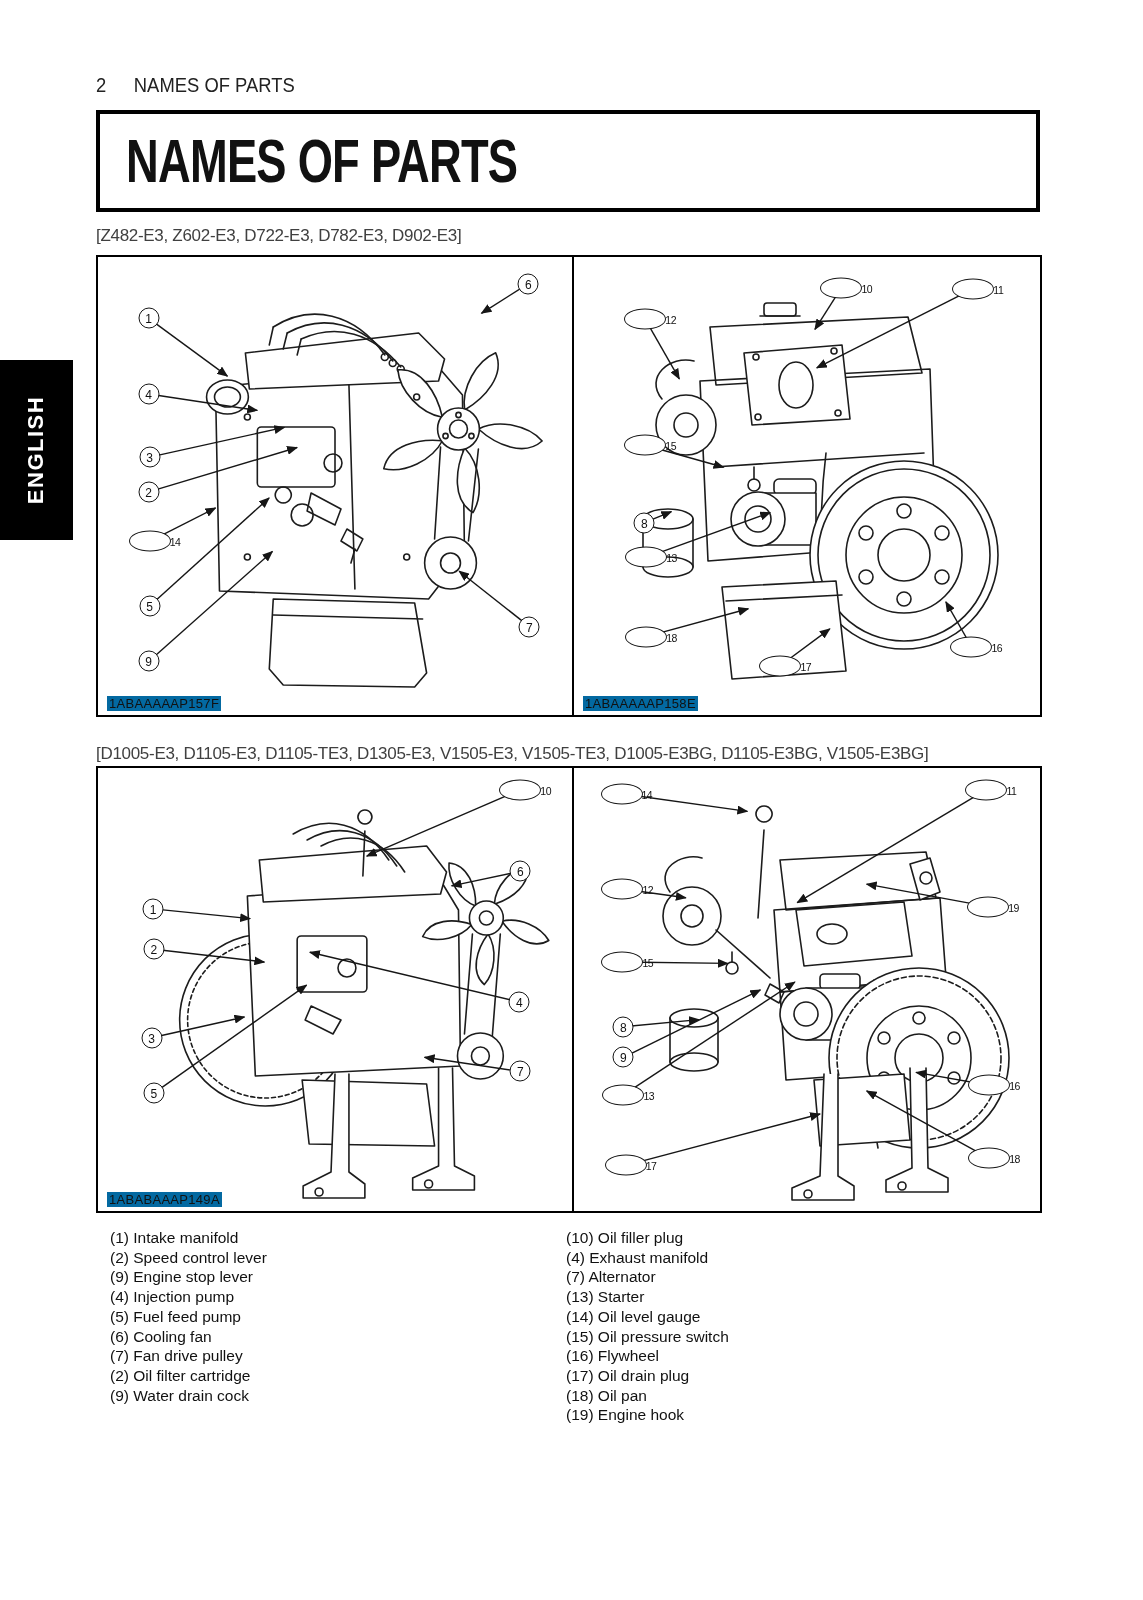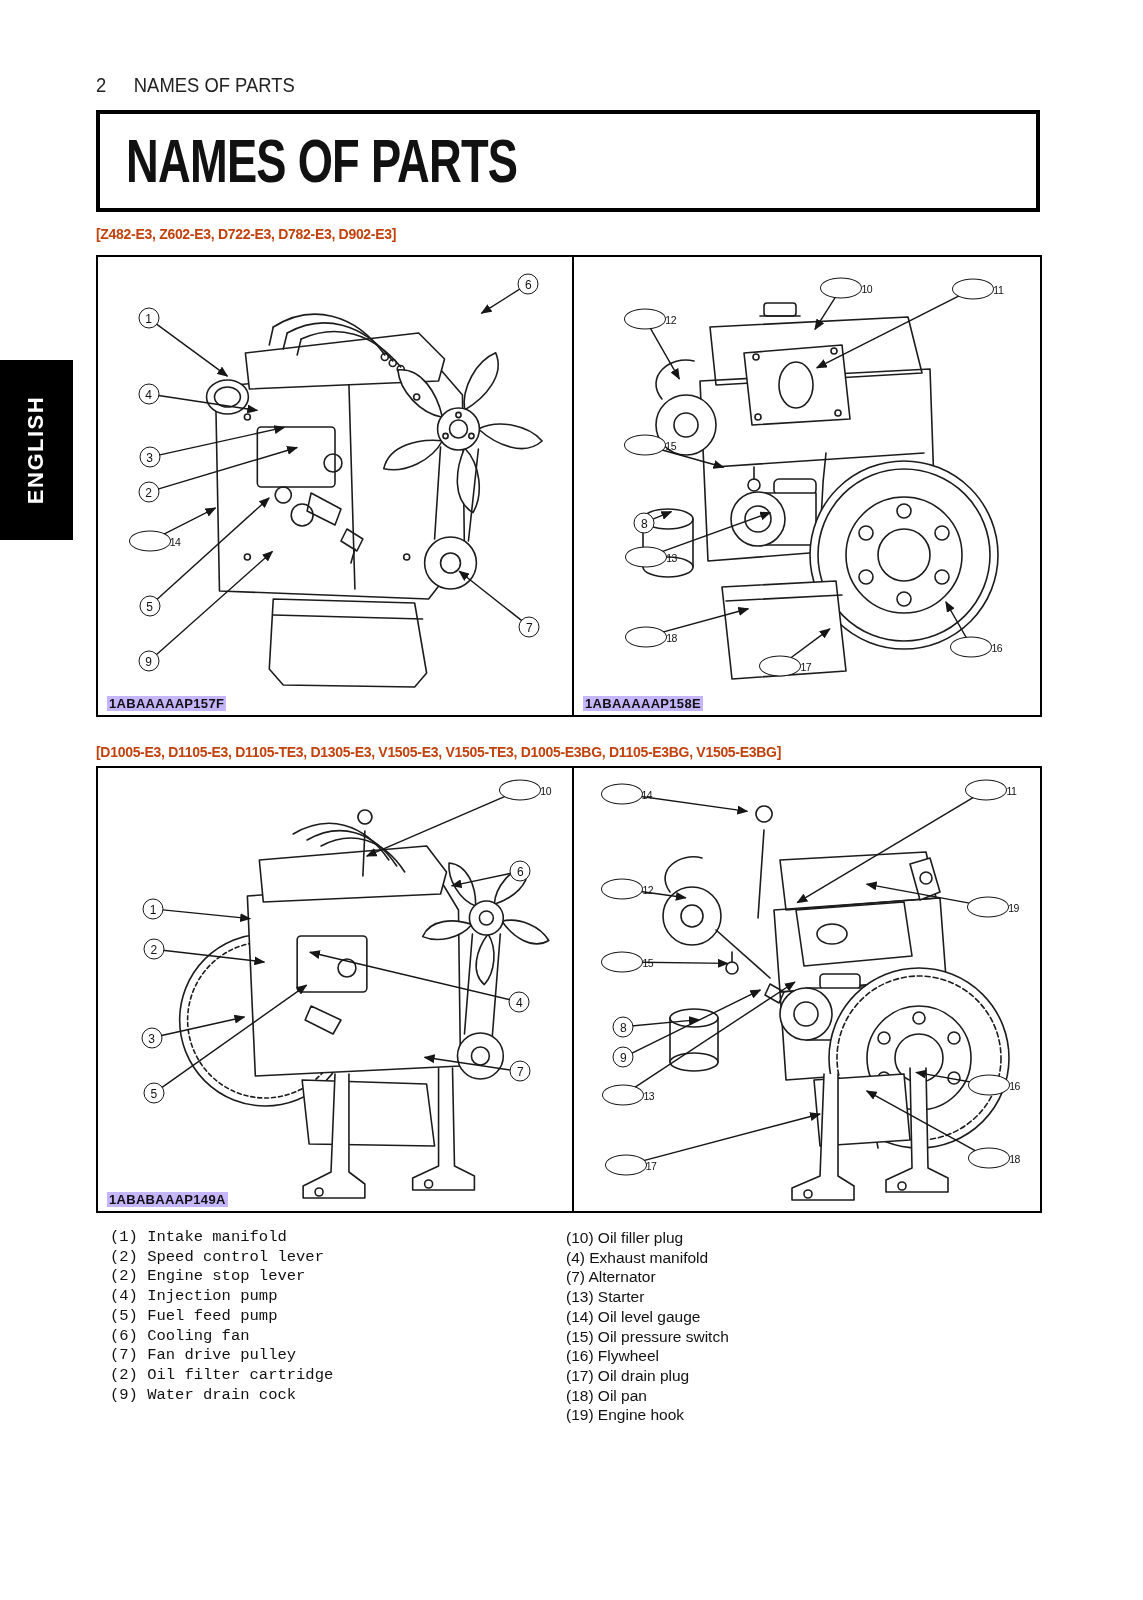--- a/index.html
+++ b/index.html
@@ -39,22 +39,22 @@
     display:flex;align-items:center;justify-content:center;
   }
   .lang-tab span{
     transform:rotate(-90deg);
     color:#fff;font-weight:bold;font-size:22px;letter-spacing:1.5px;
     white-space:nowrap;
   }
   
   .models-label{
     position:absolute;left:96px;
-    font-size:14px;font-weight:bold;letter-spacing:-0.3px;
-    white-space:nowrap;color:#c2410c;
+    font-size:17px;font-weight:normal;letter-spacing:-0.3px;
+    white-space:nowrap;color:#404040;
   }
   #models-1{top:226px;}
   #models-2{top:744px;}
   
   .figure-box{
     position:absolute;left:96px;width:942px;
     border:2px solid #000;background:#fff;
     display:flex;
   }
   #figure-box-1{top:255px;height:458px;}
@@ -62,42 +62,42 @@
   .panel{position:relative;height:100%;}
   .panel.left{width:474px;border-right:2px solid #000;}
   .panel.right{flex:1;}
   .panel svg.art, .panel svg.leaders{
     position:absolute;left:0;top:0;width:100%;height:100%;
   }
   .panel svg.art{pointer-events:none;}
   .fig-code{
     position:absolute;left:9px;bottom:4px;
     font-size:13px;letter-spacing:.3px;color:#111;
-    background:#c4b5fd;padding:0 2px;font-weight:bold;
+    background:#0369a1;padding:0 2px;
   }
   
   .callout{
     position:absolute;
     width:21px;height:21px;
     border:1.7px solid #161616;border-radius:50%;
     background:#fff;
     font-size:12px;line-height:21px;text-align:center;
     transform:translate(-50%,-50%);
     box-sizing:border-box;
     font-weight:normal;color:#111;
   }
   .callout.two{font-size:10.5px;letter-spacing:-0.5px;padding-left:40px;}
   svg.leaders line{stroke:#161616;stroke-width:1.4;}
   
   .parts-column{
     position:absolute;top:1228px;
     font-size:15.5px;line-height:19.7px;color:#111;
     white-space:nowrap;
   }
-  #parts-left{left:110px;font-family:Liberation Mono, monospace;}
+  #parts-left{left:110px;}
   #parts-right{left:566px;}
   
   .art *{vector-effect:none;}
 </style>
 </head>
 <body>
 
 <div class="page">
 
   <div class="running-header">
@@ -395,21 +395,21 @@
         <div class="callout two" style="left: 10.6%; top: 73.8%;">13</div>
         <div class="callout two" style="left: 89.1%; top: 71.6%;">16</div>
         <div class="callout two" style="left: 11.1%; top: 89.7%;">17</div>
         <div class="callout two" style="left: 89.1%; top: 88.1%;">18</div>
       </div>
   </div>
 
   <div class="parts-column" id="parts-left">
       <div class="part-item">(1) Intake manifold</div>
       <div class="part-item">(2) Speed control lever</div>
-      <div class="part-item">(2) Engine stop lever</div>
+      <div class="part-item">(9) Engine stop lever</div>
       <div class="part-item">(4) Injection pump</div>
       <div class="part-item">(5) Fuel feed pump</div>
       <div class="part-item">(6) Cooling fan</div>
       <div class="part-item">(7) Fan drive pulley</div>
       <div class="part-item">(2) Oil filter cartridge</div>
       <div class="part-item">(9) Water drain cock</div>
     </div>
   <div class="parts-column" id="parts-right">
       <div class="part-item">(10) Oil filler plug</div>
       <div class="part-item">(4) Exhaust manifold</div>

